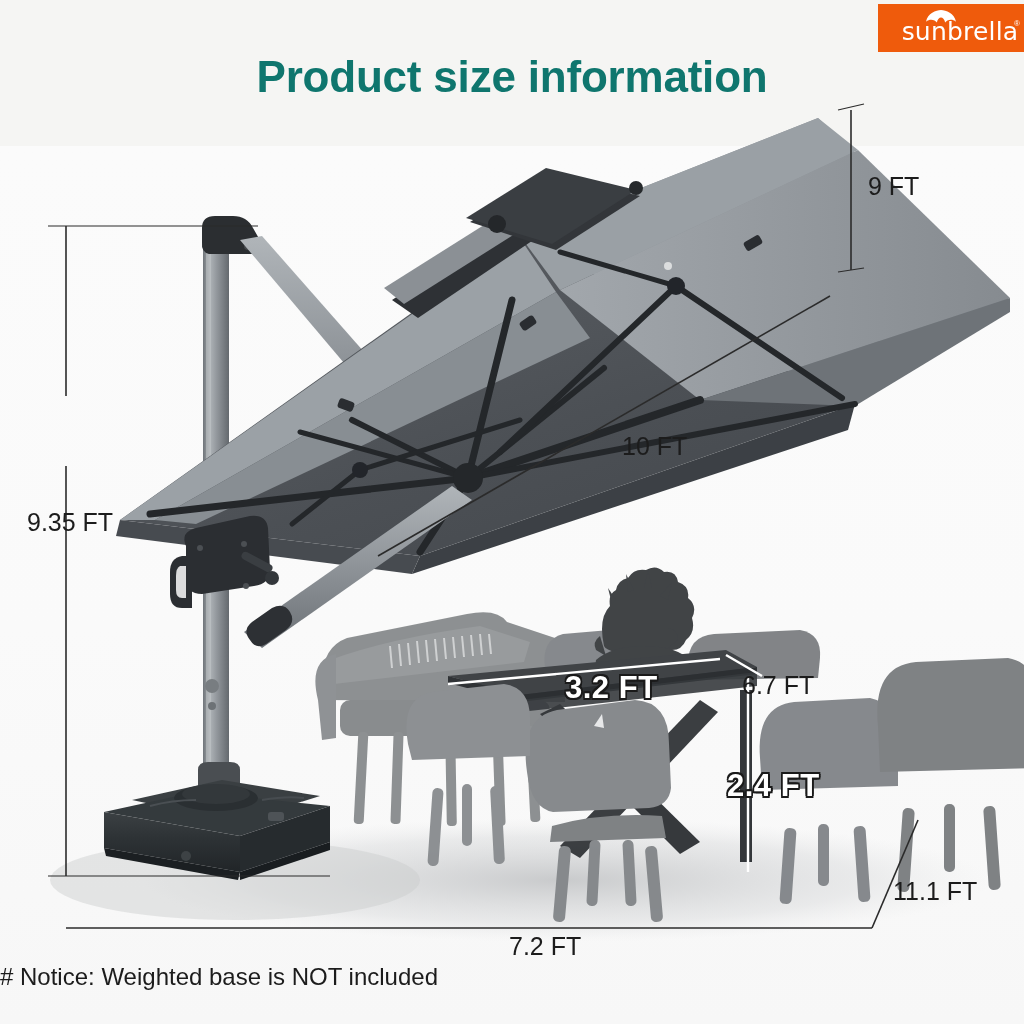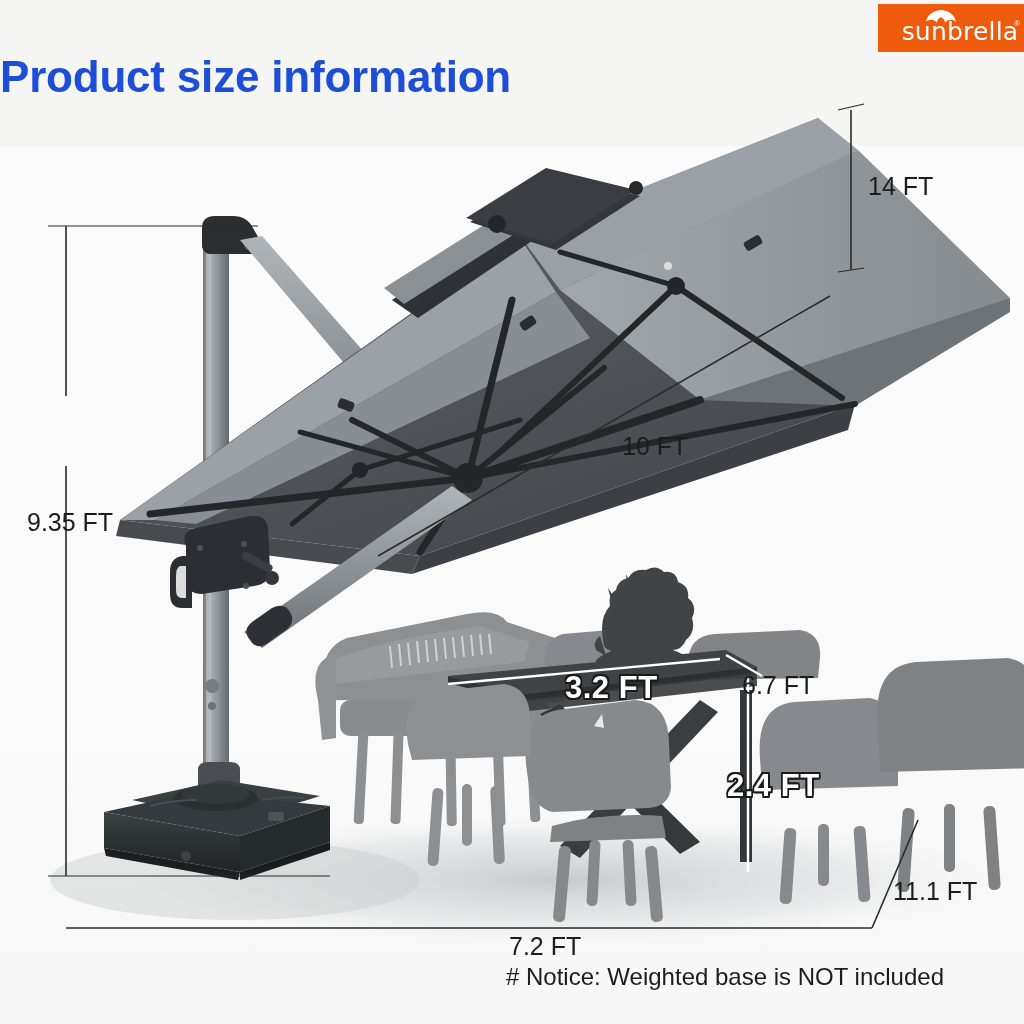--- a/index.html
+++ b/index.html
@@ -20,37 +20,37 @@
   .logo{position:absolute;left:878px;top:4px;width:164px;height:48px;background:#ef5b0c;
         display:flex;align-items:flex-end;justify-content:center;}
   .logo-wrap{position:relative;width:132px;height:46px;}
   .logo-umb{position:absolute;left:30px;top:4px;width:34px;height:15px;}
   .logo-text{position:absolute;left:0;top:11px;width:132px;text-align:center;
              color:#fff;font-size:25px;letter-spacing:.2px;line-height:30px;
              font-family:"DejaVu Sans", sans-serif;}
   .logo-reg{position:absolute;right:6px;top:13px;color:#fff;font-size:8px;}
 
   
-  .title{position:absolute;left:0;top:52px;width:1024px;
-         font-size:44px;font-weight:bold;color:#1d4ed8;letter-spacing:-0.2px;
+  .title{position:absolute;left:0;top:52px;width:1024px;text-align:center;
+         font-size:44px;font-weight:bold;color:#0f766e;letter-spacing:-0.2px;
          font-family:"Liberation Sans", sans-serif;}
 
   
   .dim{position:absolute;color:#1c1c1c;font-size:25px;white-space:nowrap;
        font-family:"Liberation Sans", sans-serif;}
   .dim-white{position:absolute;color:#ffffff;font-size:31px;white-space:nowrap;
        font-weight:bold;letter-spacing:.5px;
        font-family:"Liberation Sans", sans-serif;
        text-shadow:
          -1.6px -1.6px 0 #1a1a1a, 1.6px -1.6px 0 #1a1a1a,
          -1.6px  1.6px 0 #1a1a1a, 1.6px  1.6px 0 #1a1a1a,
           0 -1.8px 0 #1a1a1a, 0 1.8px 0 #1a1a1a,
          -1.8px 0 0 #1a1a1a, 1.8px 0 0 #1a1a1a;}
 
-  .notice{position:absolute;left:0;top:963px;width:944px;text-align:right;
+  .notice{position:absolute;left:0;top:963px;width:944px;text-align:left;
           font-size:24px;color:#1c1c1c;font-family:"Liberation Sans", sans-serif;}
 
   svg.layer{position:absolute;left:0;top:0;width:1024px;height:1024px;}
 </style>
 </head>
 <body>
 
 <div id="stage">
 
   <div class="bg-top"></div>
@@ -336,21 +336,21 @@
       <svg class="logo-umb" viewBox="0 0 40 18">
         <path d="M2 14 C4 4 14 0 20 0 C26 0 36 4 38 14 C33 10 27 12 25 15 C24 11 22 9 20 9 C18 9 16 11 15 15 C13 12 7 10 2 14 Z" fill="#ffffff"></path>
       </svg>
       <div class="logo-text">sunbrella</div>
       <div class="logo-reg">®</div>
     </div>
   </div>
 
   <div class="title">Product size information</div>
 
-  <div class="dim" style="left:868px;top:172px;">14 FT</div>
+  <div class="dim" style="left:868px;top:172px;">9 FT</div>
   <div class="dim" style="left:622px;top:432px;">10 FT</div>
   <div class="dim" style="left:27px;top:508px;">9.35 FT</div>
   <div class="dim-white" style="left:565px;top:670px;">3.2 FT</div>
   <div class="dim" style="left:742px;top:671px;">6.7 FT</div>
   <div class="dim-white" style="left:727px;top:760px;margin-top:8px;">2.4 FT</div>
   <div class="dim" style="left:893px;top:877px;">11.1 FT</div>
   <div class="dim" style="left:509px;top:932px;">7.2 FT</div>
 
   <div class="notice"># Notice: Weighted base is NOT included</div>
 

